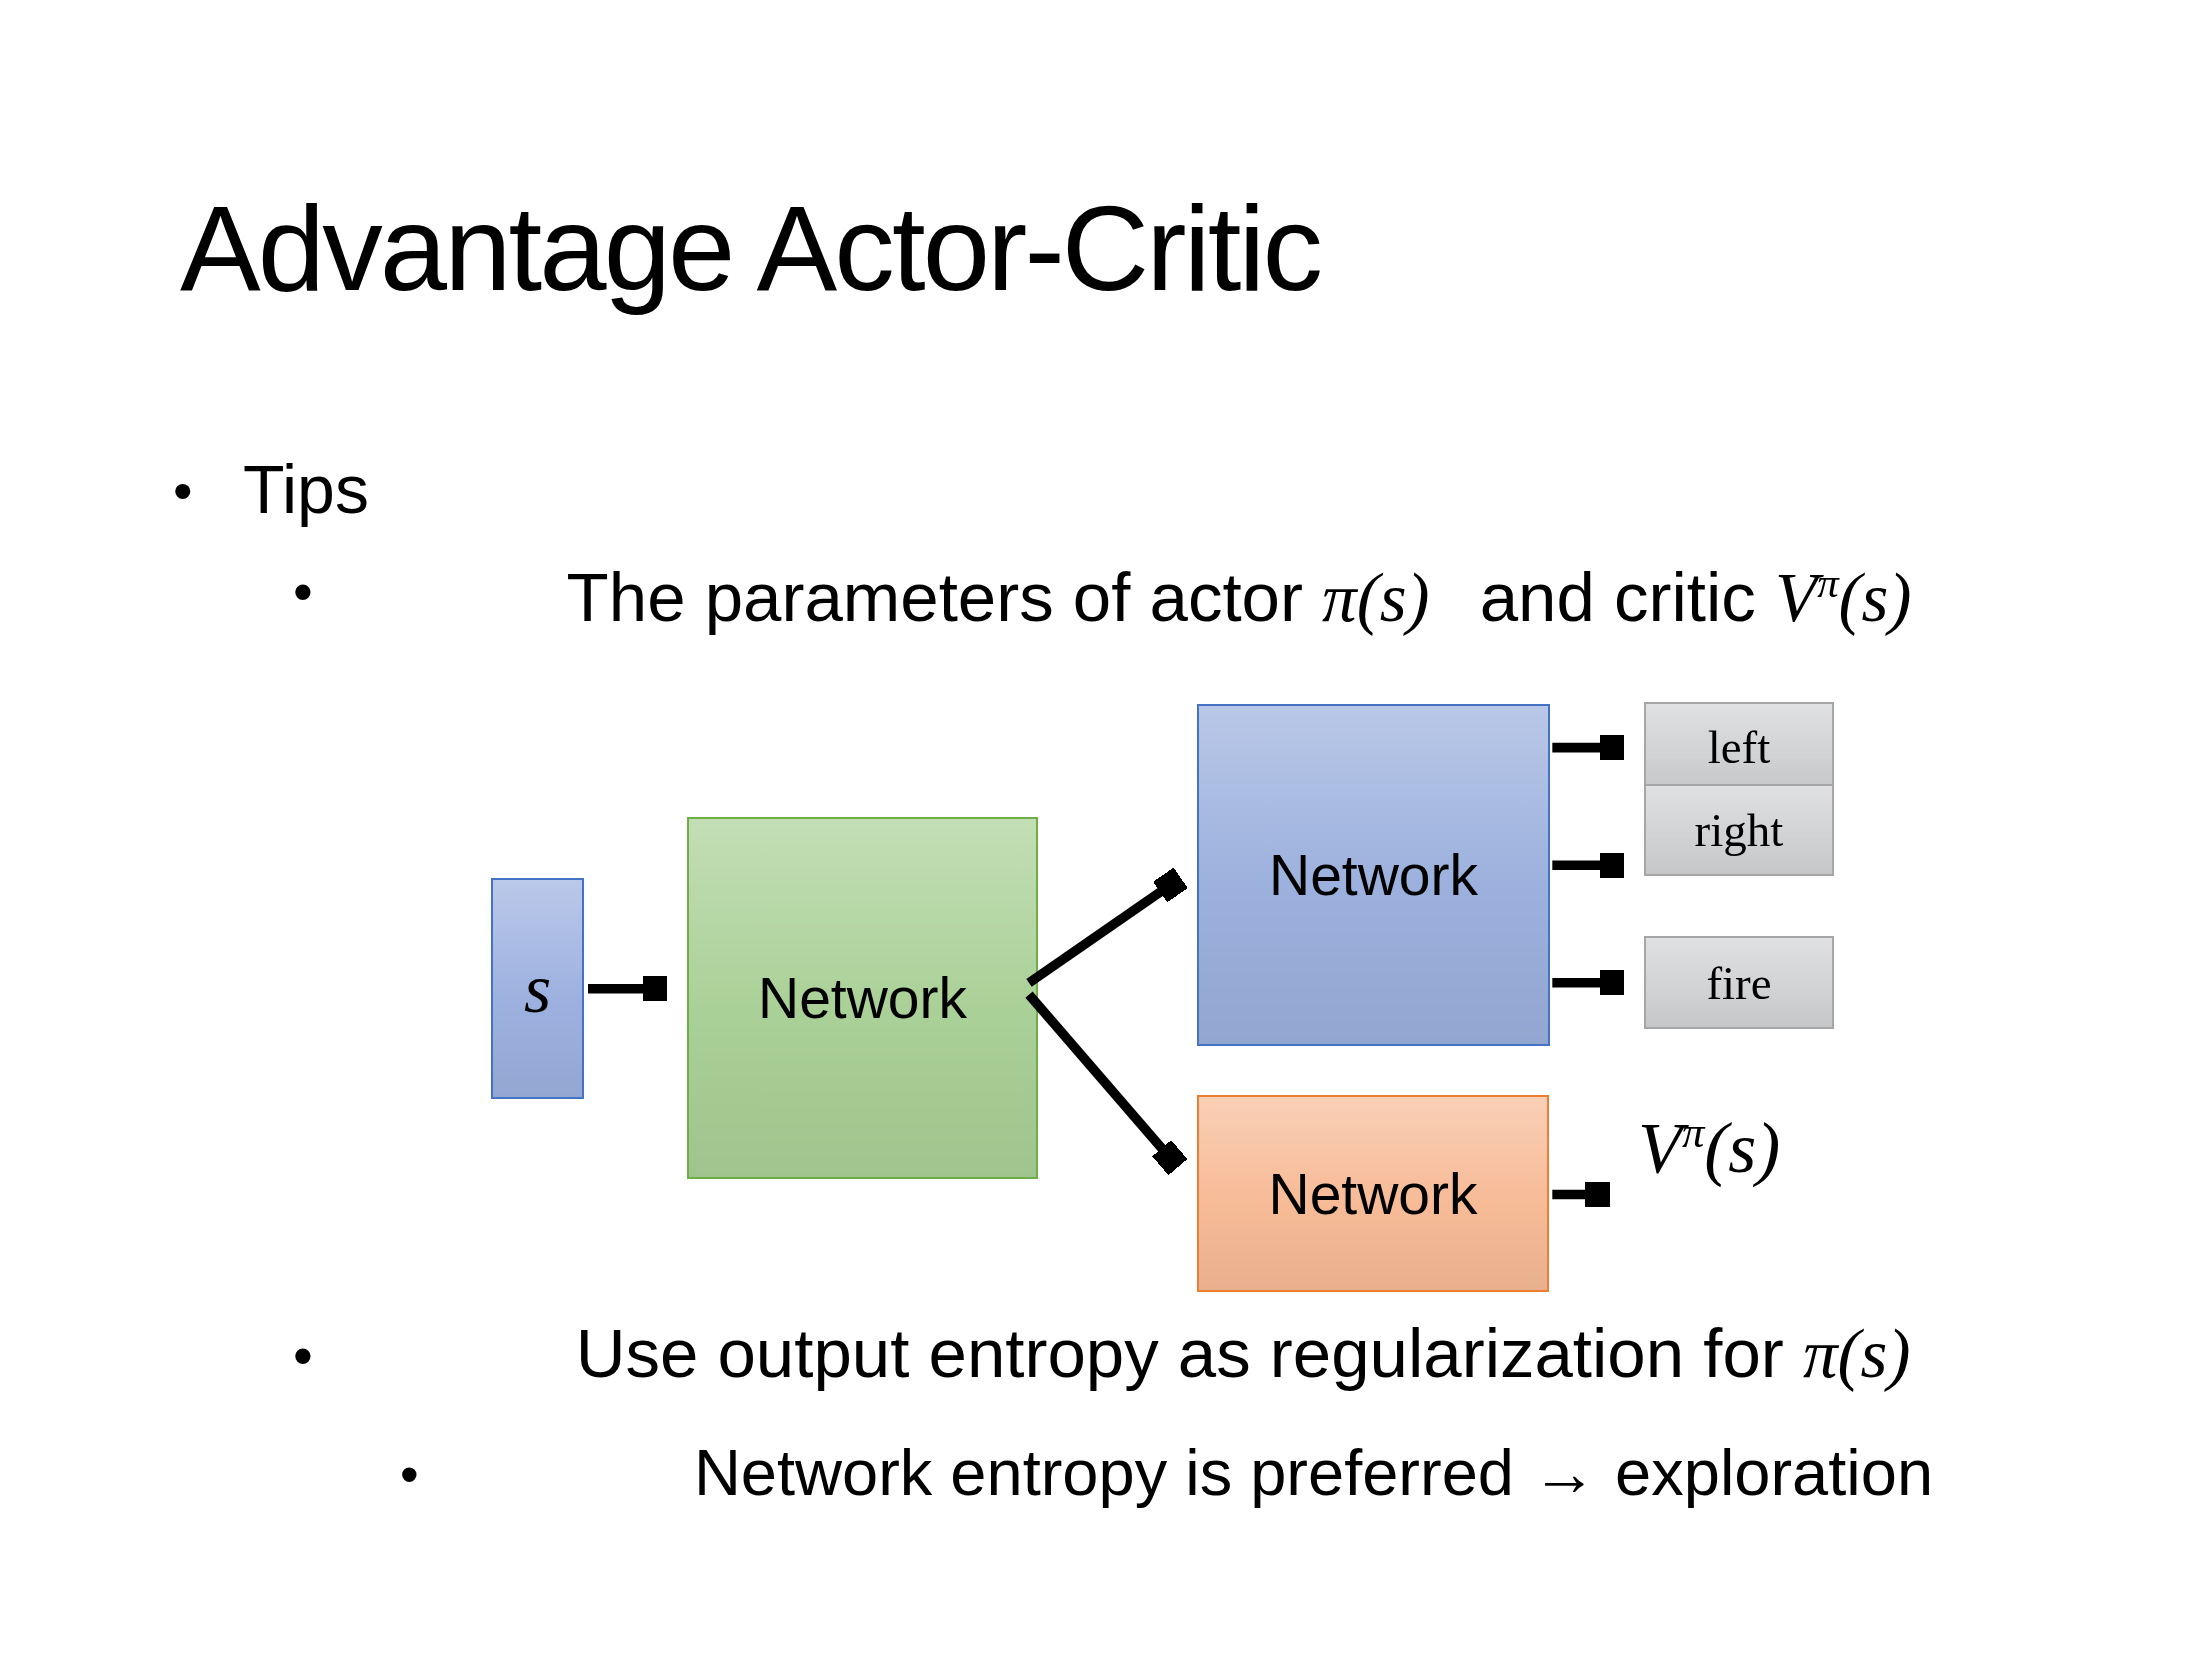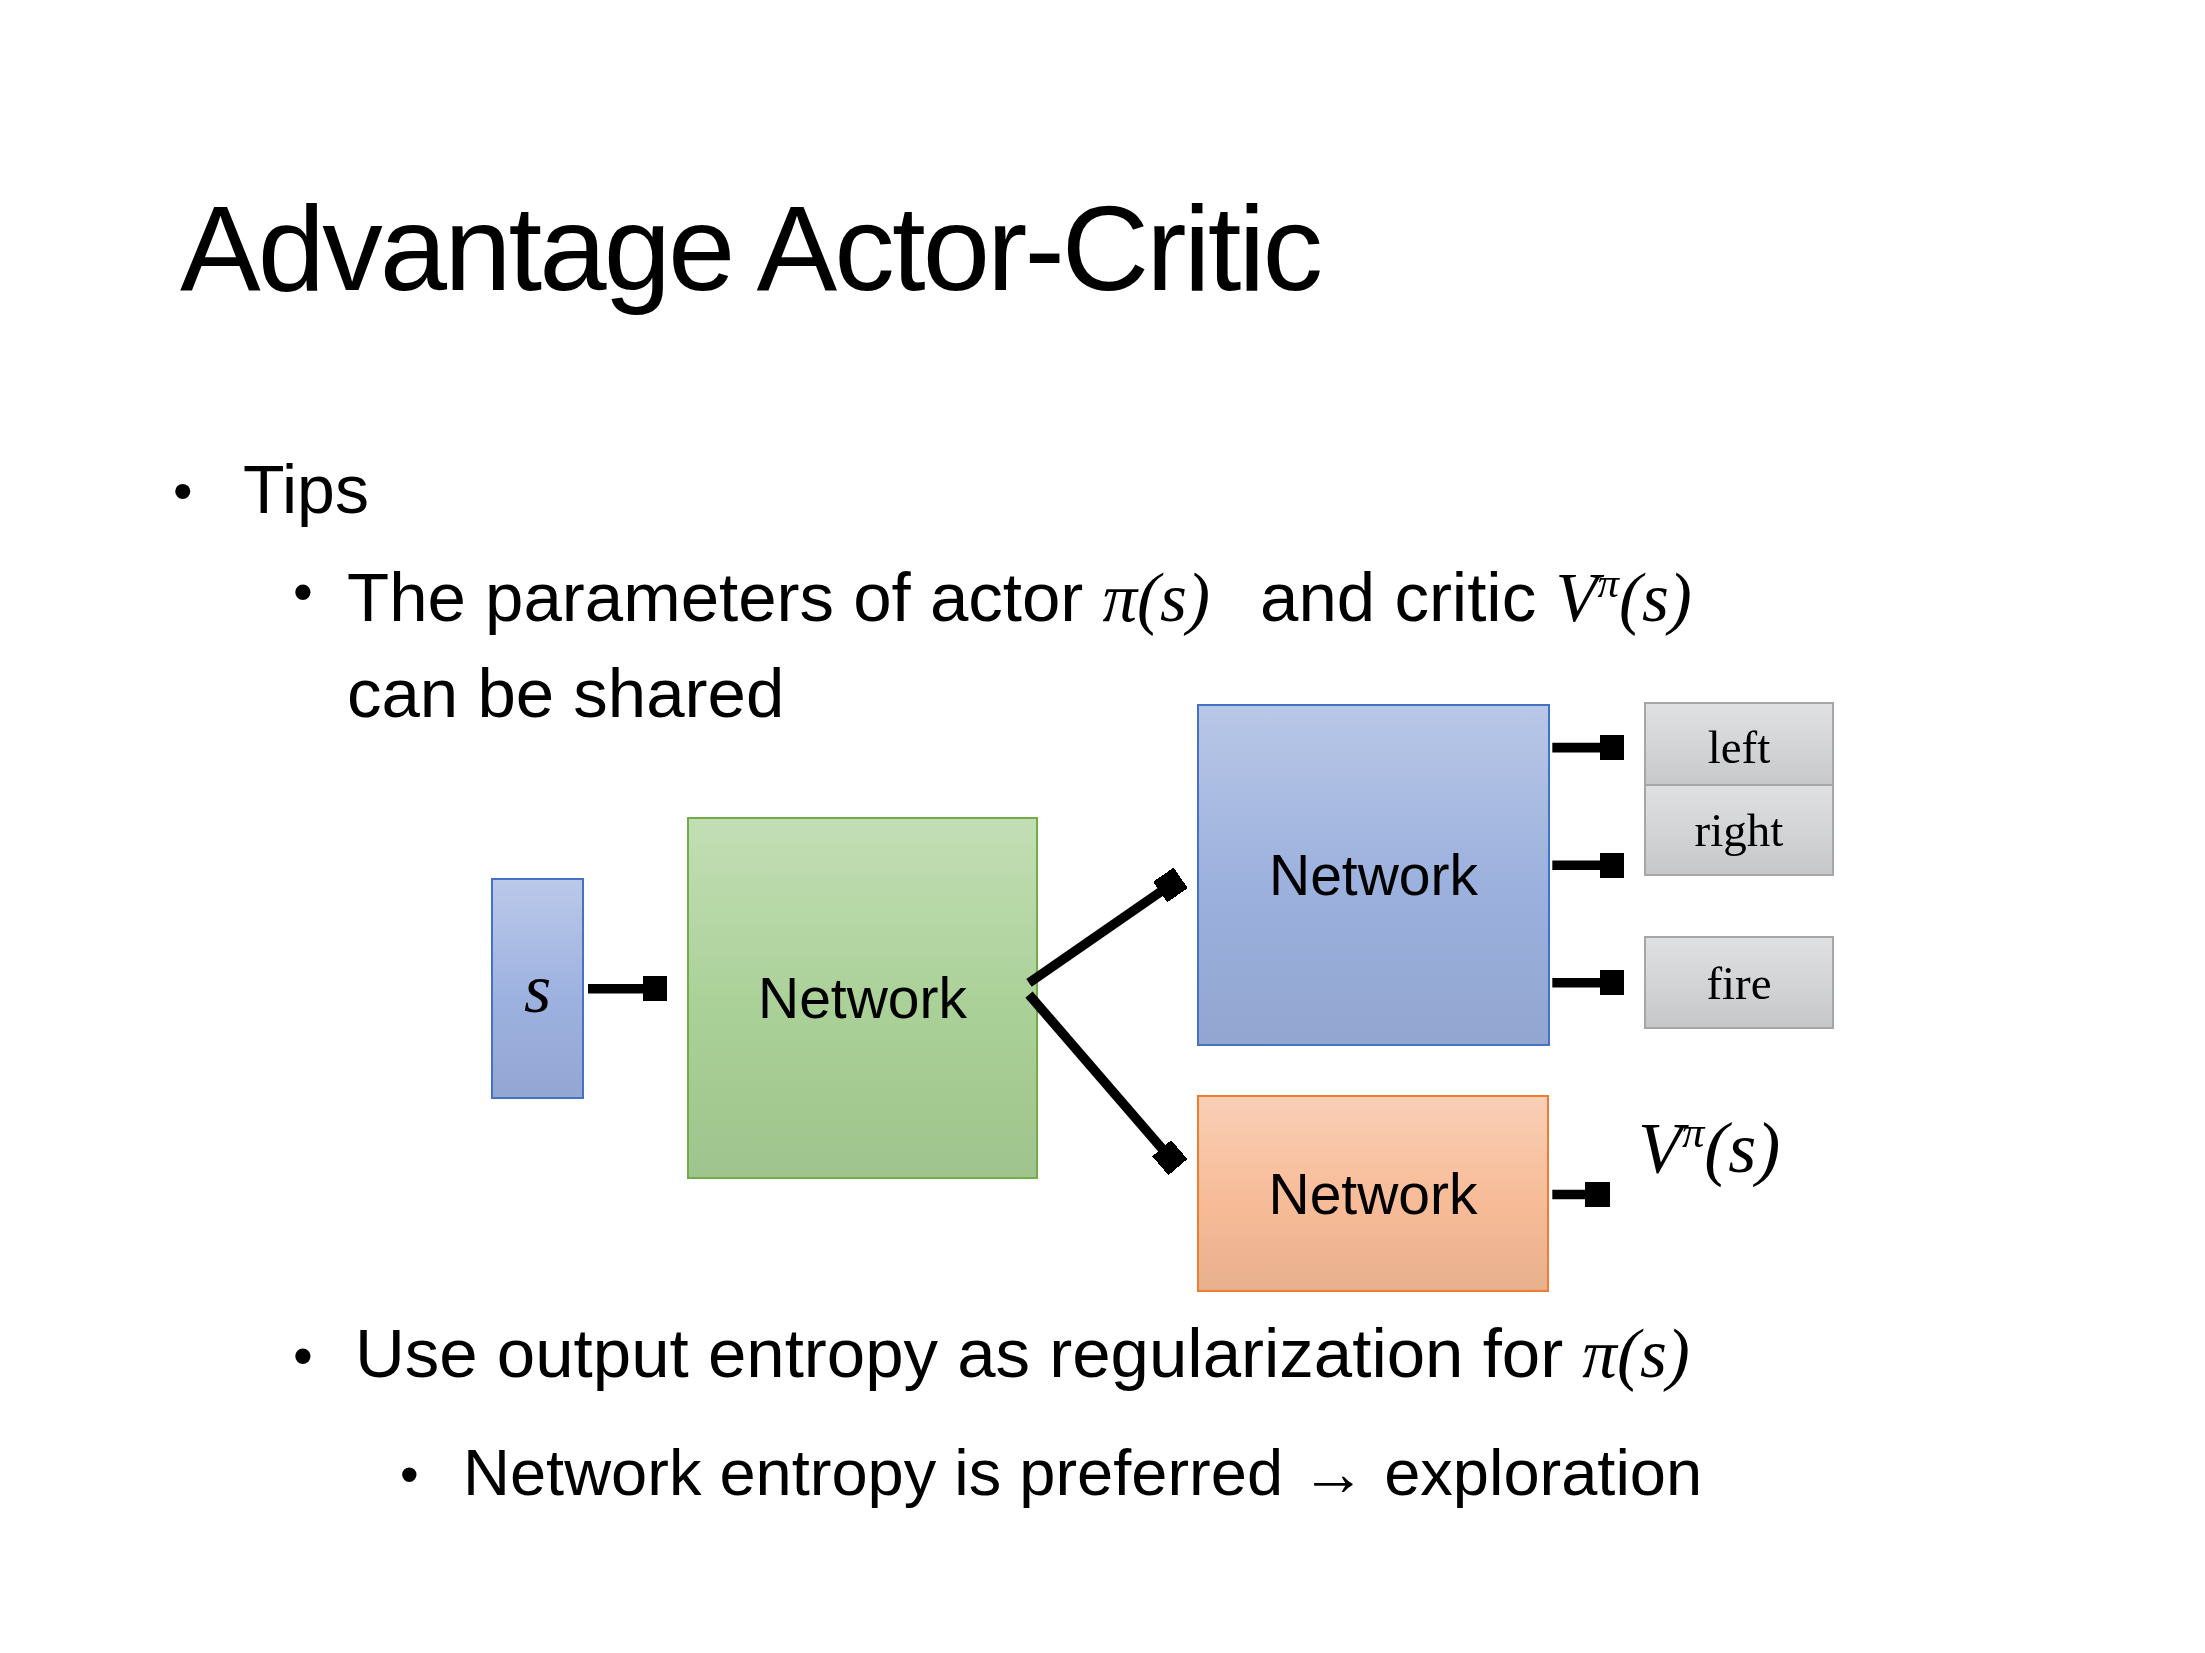--- a/index.html
+++ b/index.html
@@ -3,21 +3,21 @@
 <meta charset="utf-8">
 <style>
   html,body { margin:0; padding:0; }
   body { width:2205px; height:1654px; background:#ffffff; font-family:"Liberation Sans", sans-serif; color:#000; }
   .slide { position:relative; width:2205px; height:1654px; background:#ffffff; overflow:hidden; }
 
   .title { position:absolute; left:180px; top:182px; font-size:121px; letter-spacing:-2.9px; line-height:1.1; color:#000; white-space:nowrap; }
 
   .bullet { position:absolute; display:flex; align-items:flex-start; }
   .dot { flex:0 0 auto; }
-  .btext { flex:1 1 auto; }
+  .btext { flex:1 1 auto;text-align:center; }
   .b-tips   { left:173px; top:450px;  font-size:68px; }
   .b-tips .dot { width:70px; }
   .b-params { left:293px; top:550px;  font-size:69px; width:1838px; line-height:1.38; }
   .b-params .dot { width:54px; }
   .b-entropy{ left:293px; top:1314px; font-size:69px; width:1838px; }
   .b-entropy .dot { width:62px; }
   .b-explore{ left:400px; top:1435px; font-size:65px; width:1764px; }
   .b-explore .dot { width:63px; }
   .dot { font-size:0.82em; line-height:1.5; }
 
@@ -63,21 +63,20 @@
 
   <div class="bullet b-tips">
     <span class="dot">•</span>
     <div class="btext">Tips</div>
   </div>
 
   <div class="bullet b-params">
     <span class="dot">•</span>
     <div class="btext">
       <span>The parameters of actor </span><span class="math gap-after">π(s)</span><span> and critic </span><span class="math"><span>V</span><sup>π</sup><span>(s)</span></span>
-      <span class="blockline">can be shared</span>
     </div>
   </div>
 
   <div class="box state-box">
     <span>s</span>
   </div>
 
   <div class="box shared-box">
     <span class="net-label">Network</span>
   </div>

